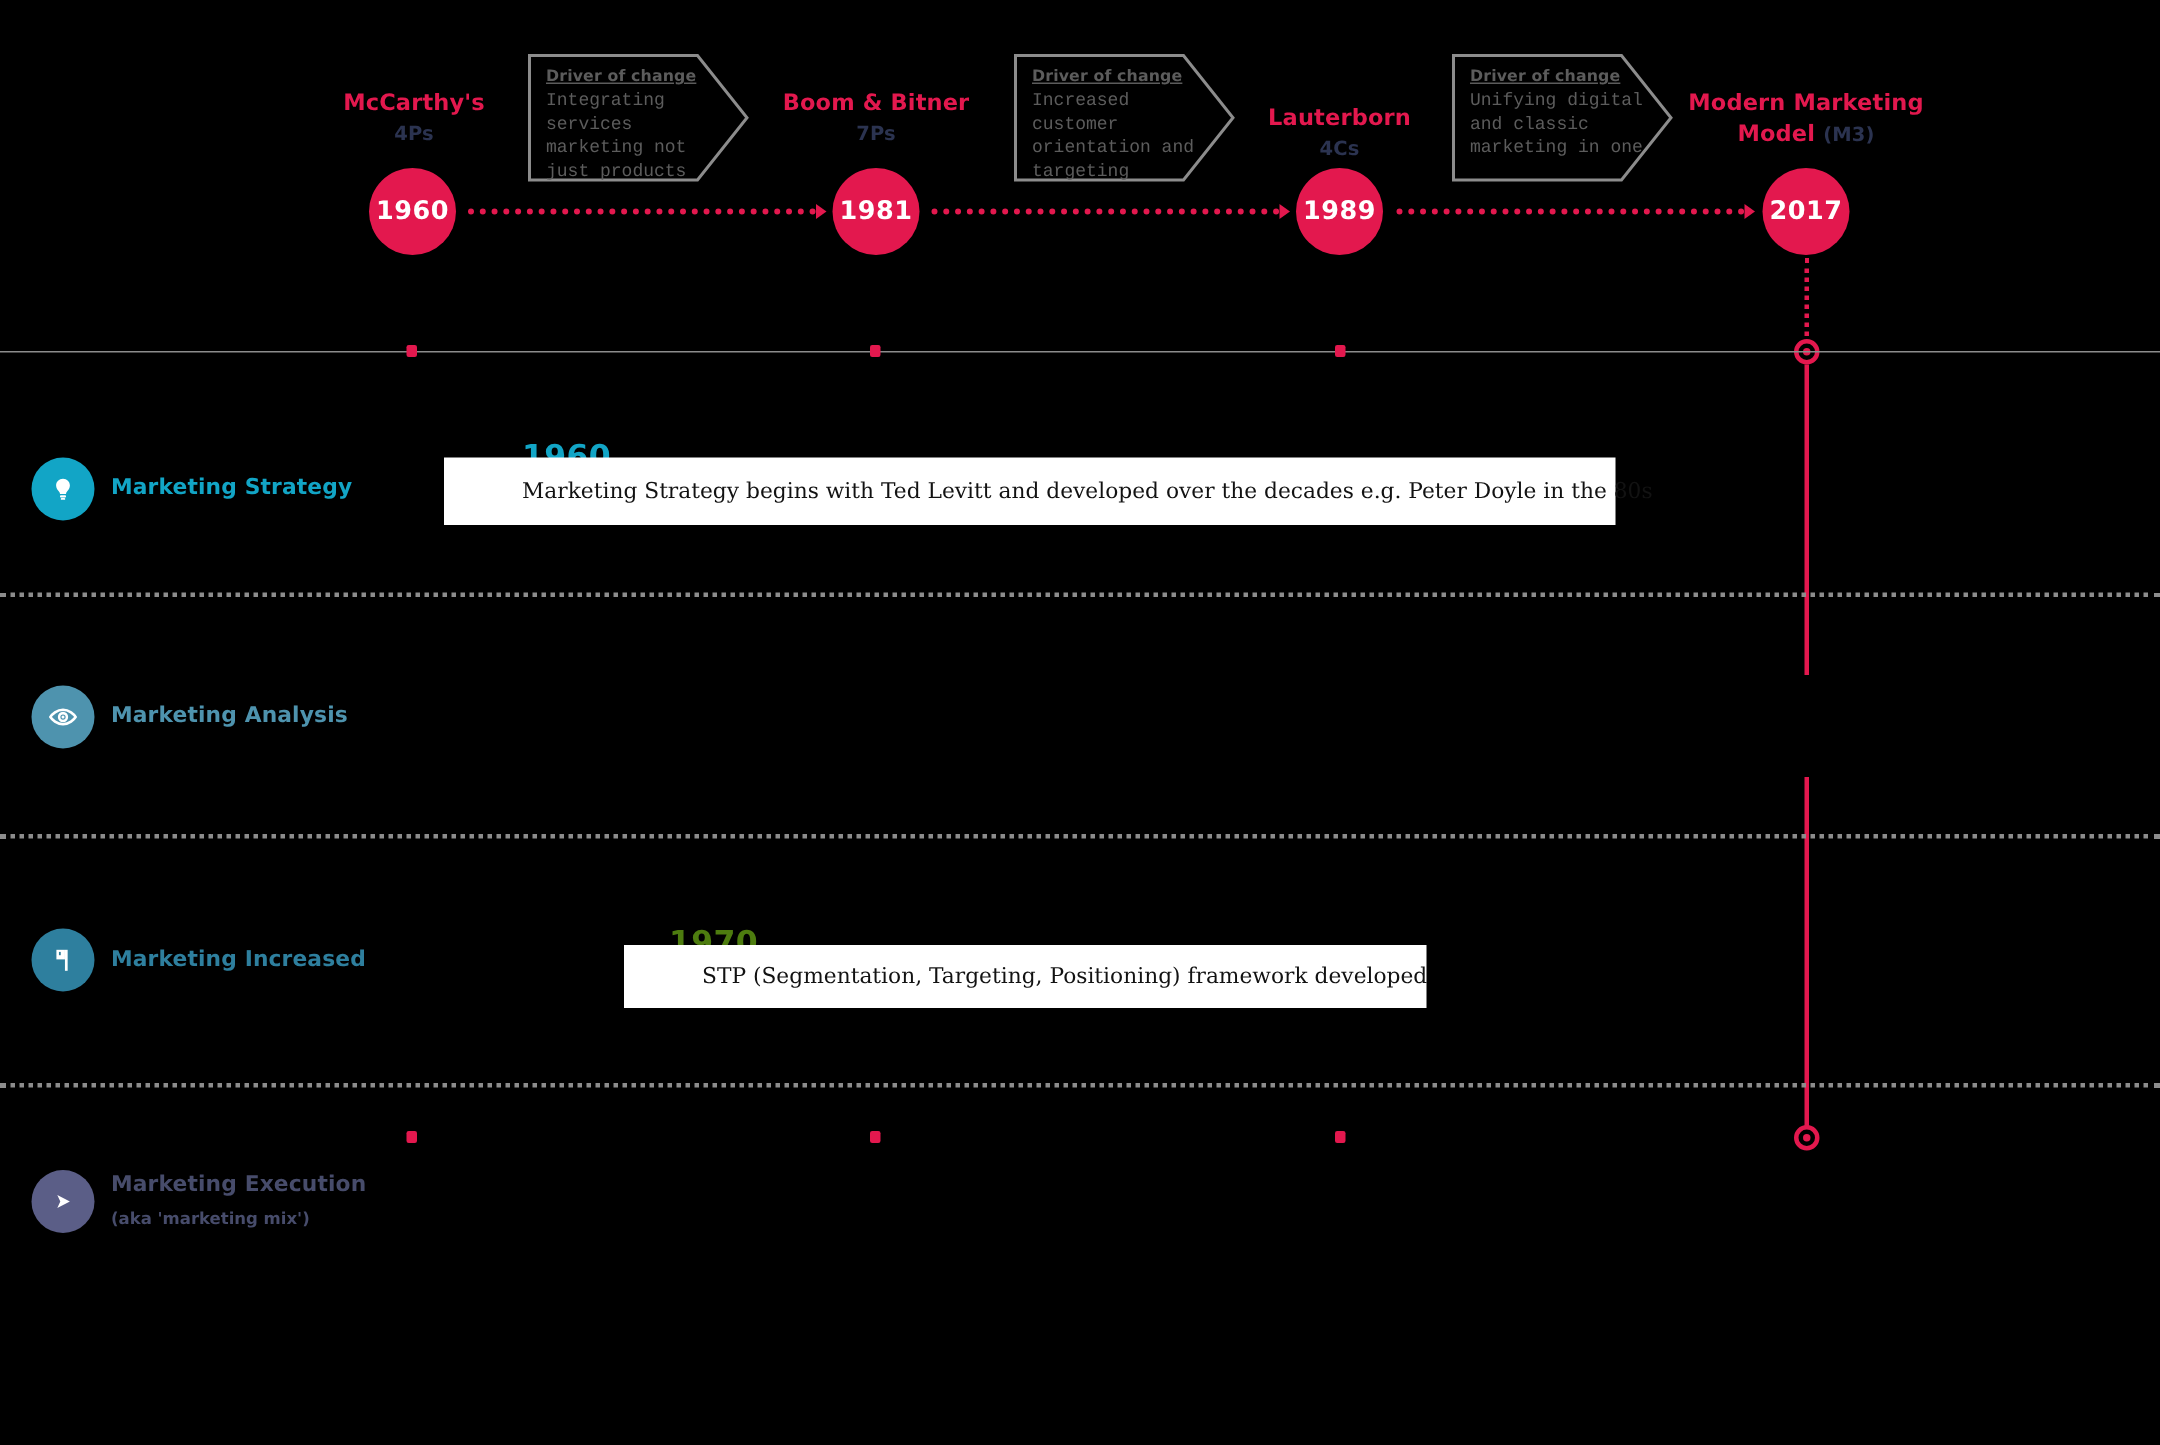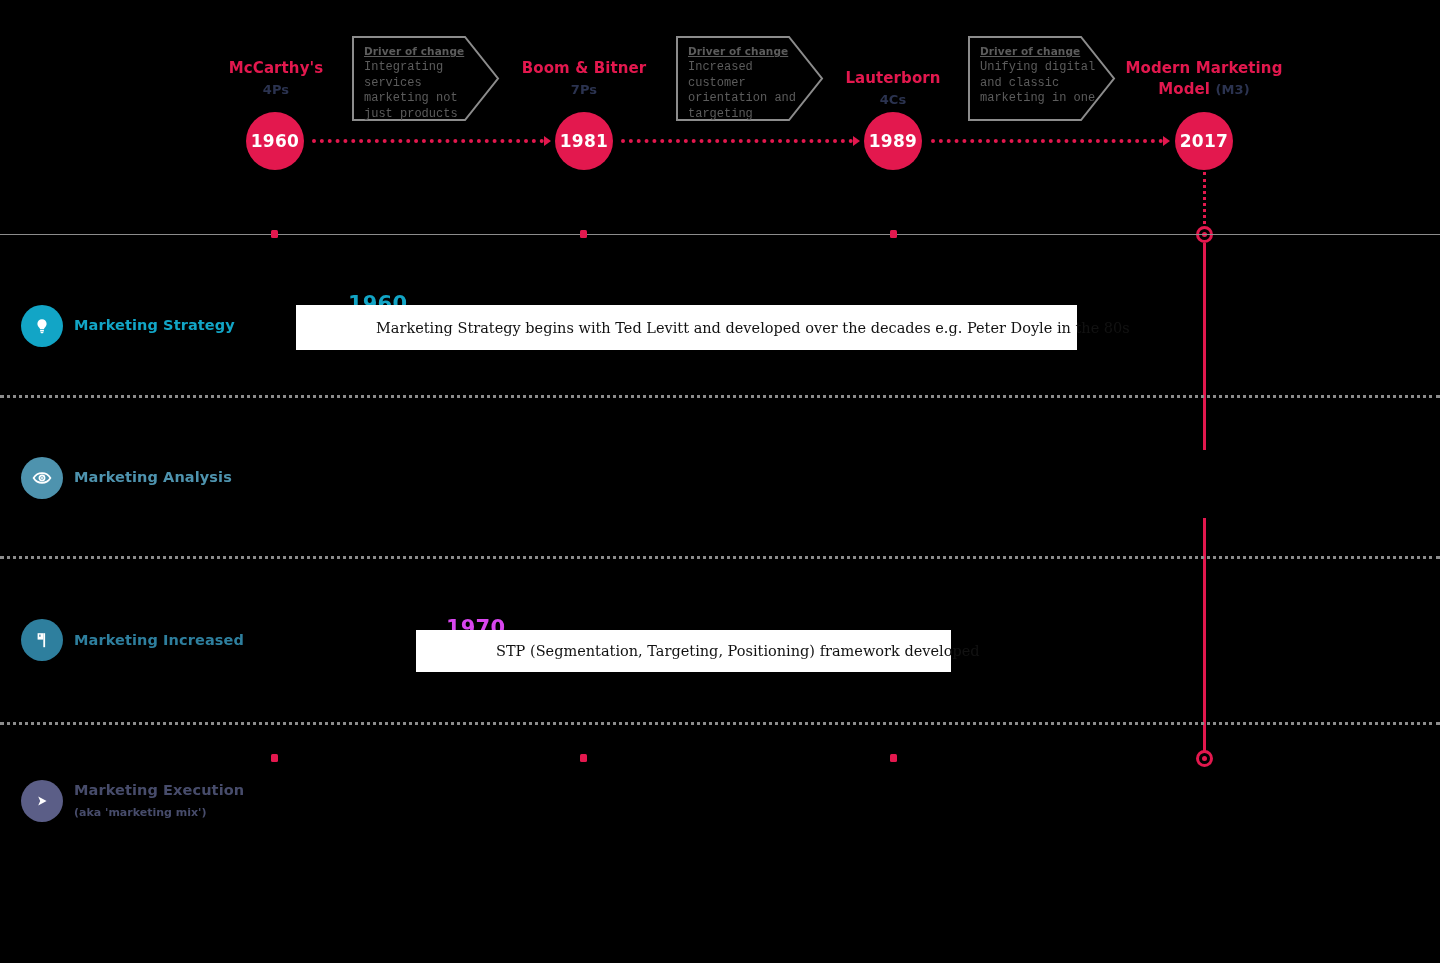--- a/index.html
+++ b/index.html
@@ -185,21 +185,21 @@
     position: absolute;
     background: #ffffff;
     box-sizing: border-box;
     display: flex;
     align-items: center;
   }
   .event-text {
     font-family: "DejaVu Serif", serif;
     font-size: 14.5px;
     color: #121212;
-    padding-left: 80px;
+    padding-left: 52px;
     white-space: nowrap;
   }
 </style>
 </head>
 <body>
 
 <div id="canvas">
 
   <div class="milestone-title" style="left:206px; top:58px; width:140px;">
     <div>McCarthy's</div>
@@ -324,18 +324,18 @@
     </svg>
   </div>
   <div class="row-label" style="left:74px; top:782px; color:#474C6B;">Marketing Execution</div>
   <div class="row-sublabel" style="left:74px; top:806px; color:#474C6B;">(aka 'marketing mix')</div>
 
   <div class="event-year" style="left:348px; top:292px; color:#12A5C6;">1960</div>
   <div class="event-card" style="left:296px; top:305px; width:781px; height:45px;">
     <span class="event-text">Marketing Strategy begins with Ted Levitt and developed over the decades e.g. Peter Doyle in the 80s</span>
   </div>
 
-  <div class="event-year" style="left:446px; top:616px; color:#d946ef;">1970</div>
+  <div class="event-year" style="left:446px; top:616px; color:#4d7c0f;">1970</div>
   <div class="event-card" style="left:416px; top:630px; width:535px; height:42px;">
     <span class="event-text" style="">STP (Segmentation, Targeting, Positioning) framework developed</span>
   </div>
 
 </div>
 
 </body></html>

